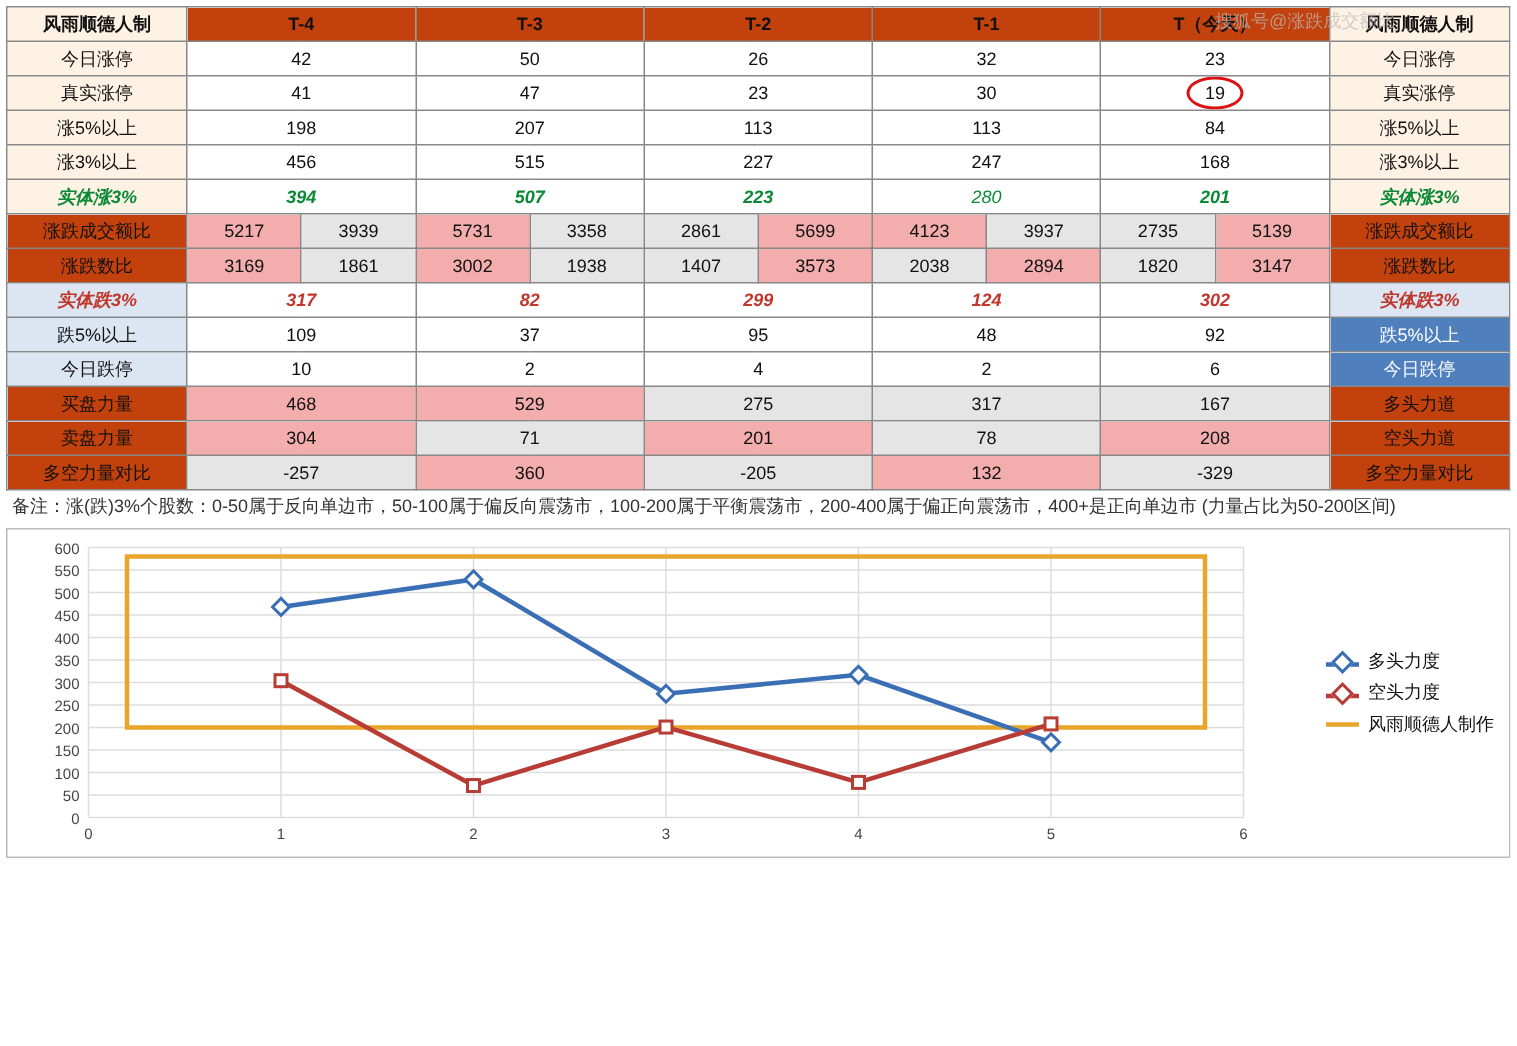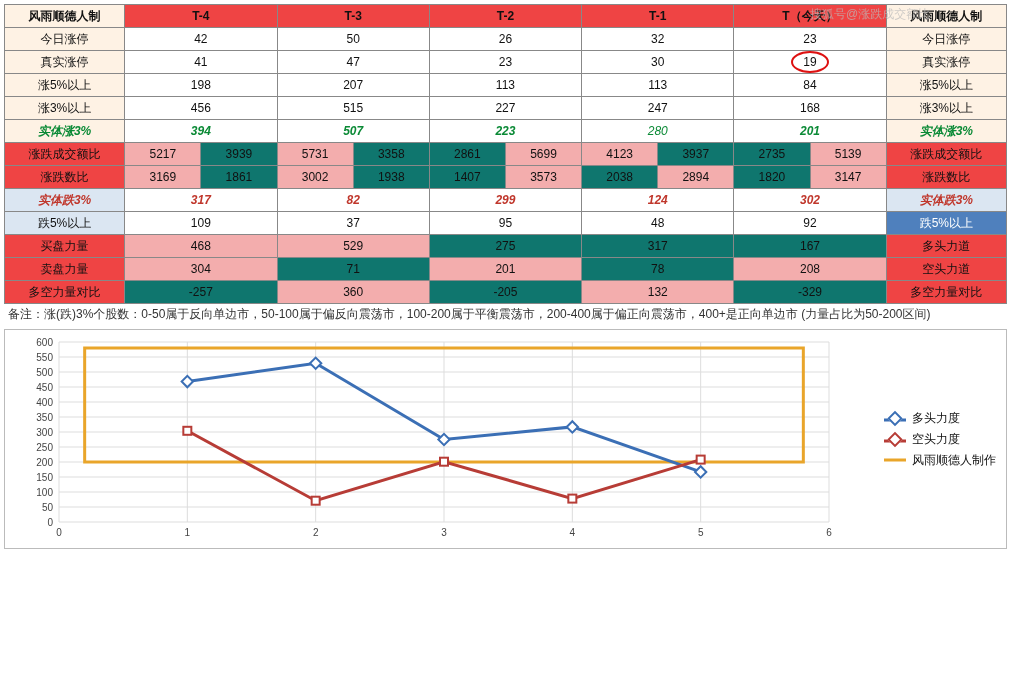--- a/index.html
+++ b/index.html
@@ -1,27 +1,27 @@
 <!DOCTYPE html>
 <html><head>
 <meta charset="utf-8">
 <style>
 body{font-family:"Microsoft YaHei",SimSun,Arial,sans-serif;font-size:12px;margin:4px;background:#fff;color:#111}
 table{border-collapse:collapse;width:100%;table-layout:fixed}
 td,th{border:1px solid #888;text-align:center;height:22px;vertical-align:middle;padding:0;overflow:hidden;white-space:nowrap}
 .lbl{background:#fef2e4}
 .lbl-b{background:#dbe6f2}
-.lbl-w{background:#ef4444}
+.lbl-w{background:#c2410c}
 .hilite-g{background:#fef2e4;font-style:italic;font-weight:bold;color:#0b8a36}
 .hilite-r{background:#dbe6f2;font-style:italic;font-weight:bold;color:#c0372c}
 .rlbl{background:#4f80bd;color:#fff}
 .rlbl-g{background:#fef2e4;font-style:italic;font-weight:bold;color:#0b8a36}
 .rlbl-r{background:#dbe6f2;font-style:italic;font-weight:bold;color:#c0372c}
 .red{background:#f3adad}
-.green{background:#0f766e}
+.green{background:#e5e5e5}
 .pred{background:#f8c9c9}
 .pgreen{background:#cdeed3}
 .circled{position:relative}
 .circled::after{content:"";position:absolute;left:50%;top:50%;width:34px;height:18px;border:2px solid #d11;border-radius:50%;transform:translate(-50%,-50%)}
 .note{font-size:12px;padding:2px 4px;color:#333}
 .wm{position:absolute;color:#bbb;font-size:12px;opacity:.7;pointer-events:none}
 .chartwrap{border:1px solid #bbb;margin-top:4px;padding:4px;position:relative;height:220px;box-sizing:border-box}
 svg{display:block}
 .legend{position:absolute;right:10px;top:50%;transform:translateY(-50%);font-size:12px}
 .legend div{display:flex;align-items:center;gap:6px;margin:4px 0}
@@ -145,20 +145,29 @@
         <td class="rlbl-r">实体跌3%</td>
       </tr>
       <tr>
         <td class="lbl-b">跌5%以上</td>
         <td colspan="2" class="" style="">109</td>
         <td colspan="2" class="" style="">37</td>
         <td colspan="2" class="" style="">95</td>
         <td colspan="2" class="" style="">48</td>
         <td colspan="2" class="" style="">92</td>
         <td class="rlbl">跌5%以上</td>
+      </tr>
+      <tr>
+        <td class="lbl-b">今日跌停</td>
+        <td colspan="2" class="" style="">10</td>
+        <td colspan="2" class="" style="">2</td>
+        <td colspan="2" class="" style="">4</td>
+        <td colspan="2" class="" style="">2</td>
+        <td colspan="2" class="" style="">6</td>
+        <td class="rlbl">今日跌停</td>
       </tr>
       <tr>
         <td class="lbl-w">买盘力量</td>
         <td colspan="2" class="red">468</td>
         <td colspan="2" class="red">529</td>
         <td colspan="2" class="green">275</td>
         <td colspan="2" class="green">317</td>
         <td colspan="2" class="green">167</td>
         <td class="lbl-w">多头力道</td>
       </tr>

